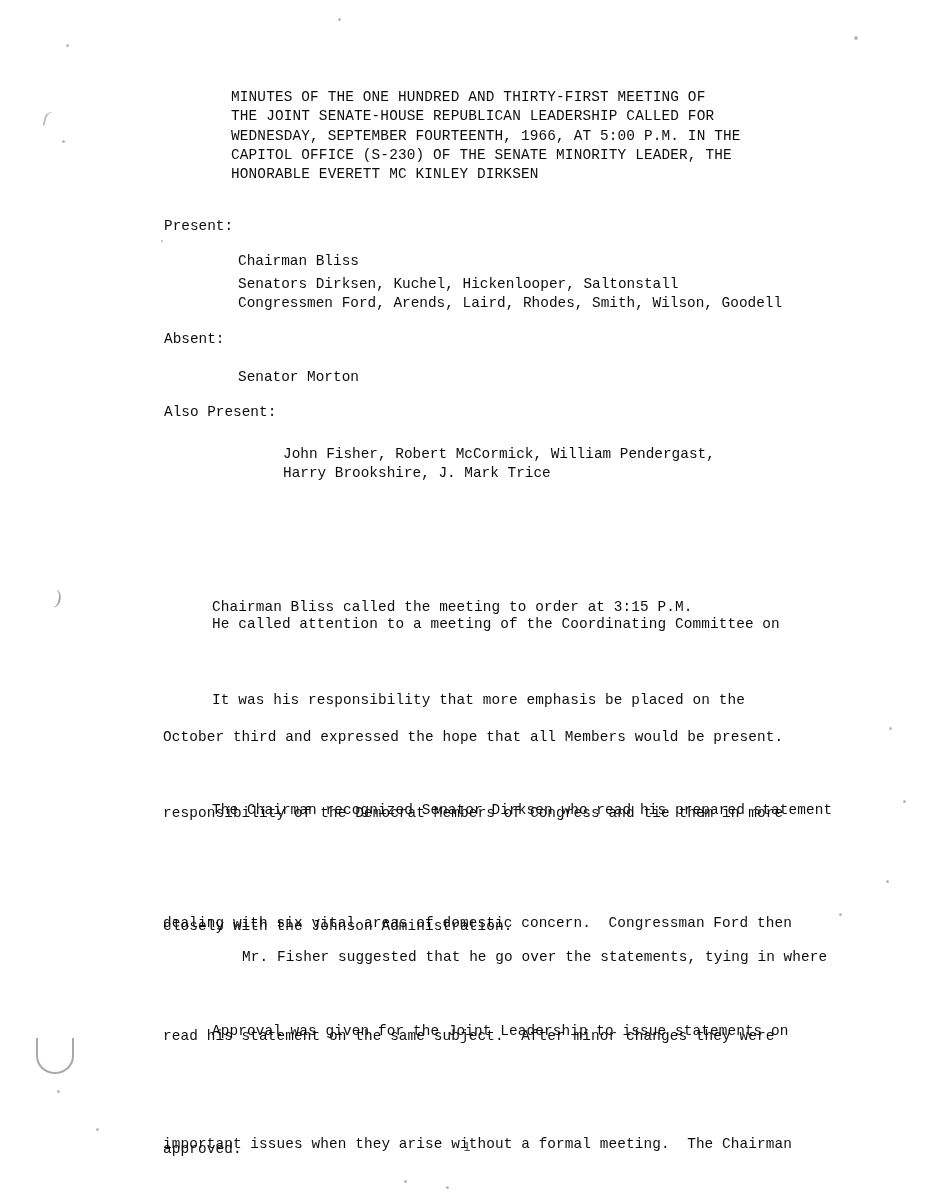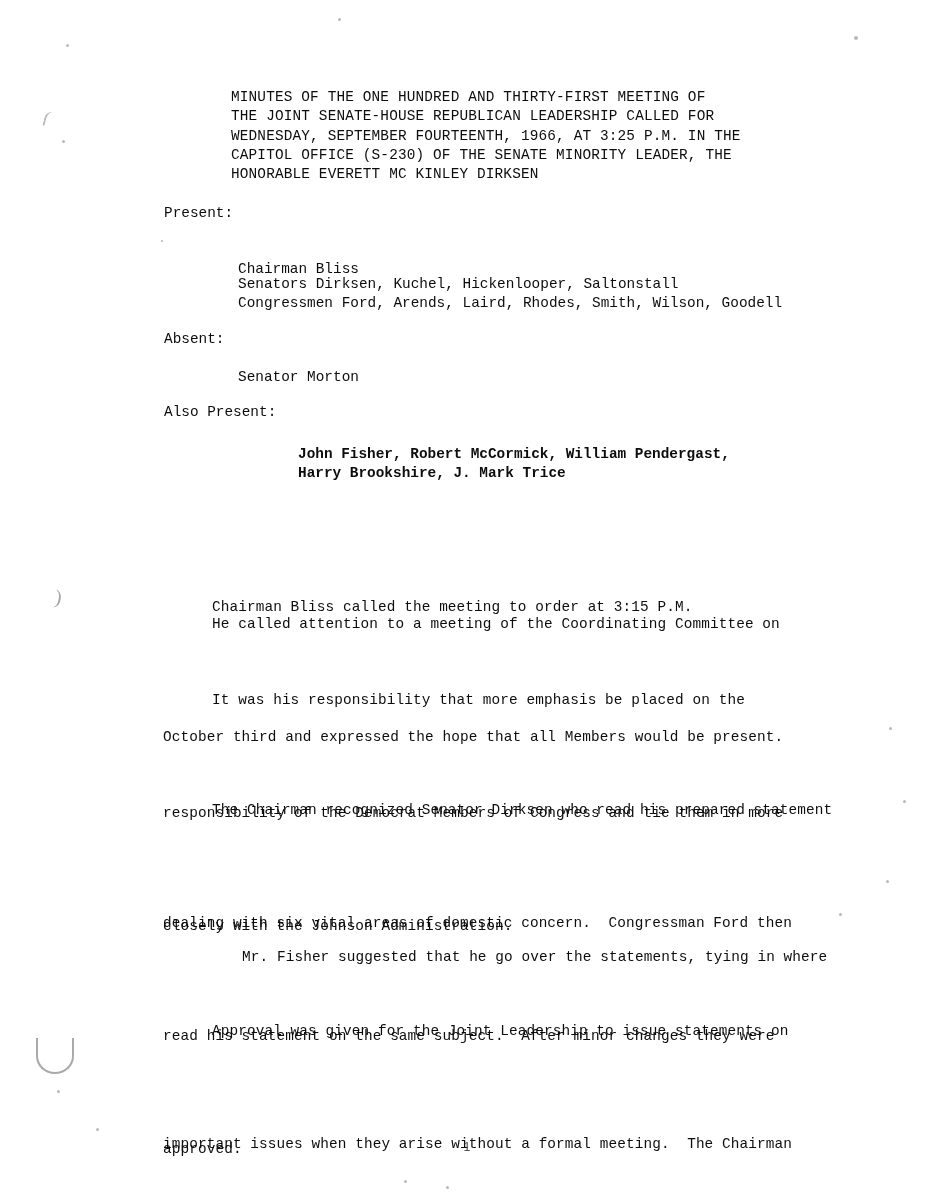--- a/index.html
+++ b/index.html
@@ -83,21 +83,21 @@
     line-height: 19px;
     white-space: pre;
   }
   .roster-names {
     position: absolute;
     font-size: 14.4px;
     line-height: 19.3px;
     white-space: pre;
   }
   .roster-names.level-1 { left: 238px; }
-  .roster-names.level-2 { left: 298px; font-weight: bold; }
+  .roster-names.level-2 { left: 283px; }
 
   
   .body-block {
     position: absolute;
     left: 163px;
     width: 706px;
   }
   .para {
     font-size: 14.4px;
     line-height: 37.6px;
@@ -137,27 +137,27 @@
   <div class="speck" style="left:886px;top:880px;width:3px;height:3px;"></div>
   <div class="speck" style="left:839px;top:913px;width:3px;height:3px;"></div>
   <div class="speck" style="left:57px;top:1090px;width:3px;height:3px;"></div>
   <div class="speck" style="left:96px;top:1128px;width:3px;height:3px;"></div>
   <div class="speck" style="left:404px;top:1180px;width:3px;height:3px;"></div>
   <div class="speck" style="left:446px;top:1186px;width:3px;height:3px;"></div>
 
   <div class="title-block">
     <div class="title-line">MINUTES OF THE ONE HUNDRED AND THIRTY-FIRST MEETING OF</div>
     <div class="title-line">THE JOINT SENATE-HOUSE REPUBLICAN LEADERSHIP CALLED FOR</div>
-    <div class="title-line">WEDNESDAY, SEPTEMBER FOURTEENTH, 1966, AT 3:25 P.M. IN THE</div>
+    <div class="title-line">WEDNESDAY, SEPTEMBER FOURTEENTH, 1966, AT 5:00 P.M. IN THE</div>
     <div class="title-line">CAPITOL OFFICE (S-230) OF THE SENATE MINORITY LEADER, THE</div>
     <div class="title-line">HONORABLE EVERETT MC KINLEY DIRKSEN</div>
   </div>
 
-  <div class="roster-label" style="top:204px;text-align:center;">Present:</div>
-  <div class="roster-names level-1" style="top:260px;">Chairman Bliss</div>
+  <div class="roster-label" style="top:217px;text-align:center;">Present:</div>
+  <div class="roster-names level-1" style="top:252px;">Chairman Bliss</div>
   <div class="roster-names level-1" style="top:275px;">Senators Dirksen, Kuchel, Hickenlooper, Saltonstall</div>
   <div class="roster-names level-1" style="top:294px;">Congressmen Ford, Arends, Laird, Rhodes, Smith, Wilson, Goodell</div>
 
   <div class="roster-label" style="top:330px;">Absent:</div>
   <div class="roster-names level-1" style="top:368px;">Senator Morton</div>
 
   <div class="roster-label" style="top:403px;">Also Present:</div>
   <div class="roster-names level-2" style="top:445px;">John Fisher, Robert McCormick, William Pendergast,</div>
   <div class="roster-names level-2" style="top:464px;">Harry Brookshire, J. Mark Trice</div>
 

